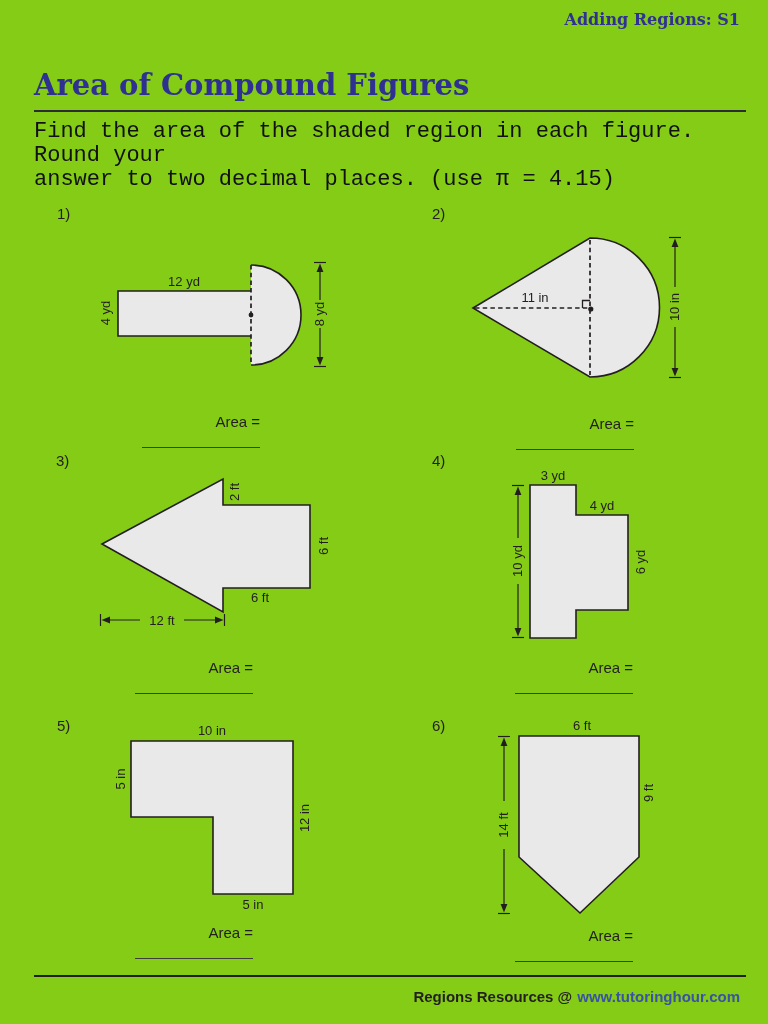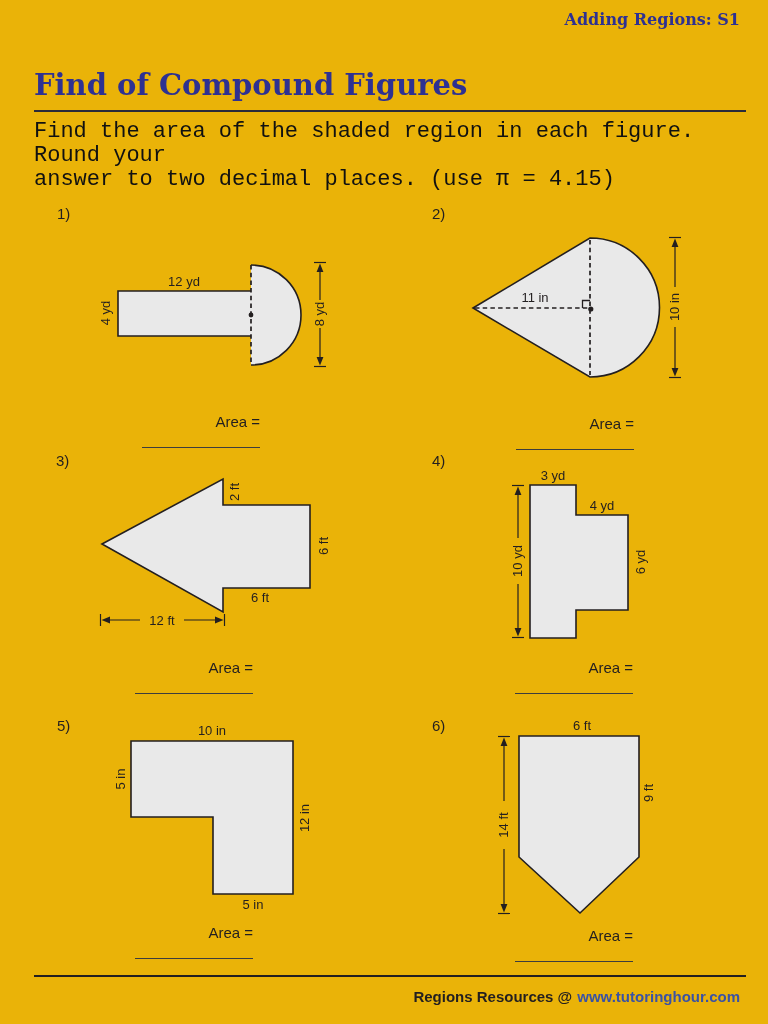--- a/index.html
+++ b/index.html
@@ -1,18 +1,18 @@
 <!DOCTYPE html>
 <html><head>
 <meta charset="utf-8">
 <style>
   * { margin:0; padding:0; box-sizing:border-box; }
   html,body { background:#ffffff; }
   .page {
-    position:relative; width:768px; height:1024px; background:#eab308;
+    position:relative; width:768px; height:1024px; background:#84cc16;
     font-family:"Liberation Sans", sans-serif; color:#231f20; overflow:hidden;
   }
   .header-tag {
     position:absolute; top:10px; right:28px;
     font-family:"DejaVu Serif", serif; font-weight:bold; font-size:16px; color:#2e3192;
   }
   .title {
     position:absolute; left:34px; top:68px;
     font-family:"DejaVu Serif", serif; font-weight:bold; font-size:29px; color:#2e3192;
   }
@@ -48,21 +48,21 @@
   svg .dim  { fill:none; stroke:#231f20; stroke-width:1.2; }
   svg .head { fill:#231f20; stroke:none; }
   svg .ra   { fill:none; stroke:#231f20; stroke-width:1.3; }
 </style>
 </head>
 <body>
 
 <div class="page">
 
   <div class="header-tag">Adding Regions: S1</div>
-  <div class="title">Find of Compound Figures</div>
+  <div class="title">Area of Compound Figures</div>
   <div class="title-rule"></div>
   <div class="instructions">
     <span>Find the area of the shaded region in each figure. Round your</span><br>
     <span>answer to two decimal places. (use π = 4.15)</span>
   </div>
 
   <span class="pnum" style="left:57px; top:205px;">1)</span>
   <svg class="fig" style="left:95px; top:255px;" width="250" height="125" viewBox="0 0 250 125">
     <g>
       <path class="fillonly" d="M156,10 A50,50 0 0 1 156,110 Z"></path>

